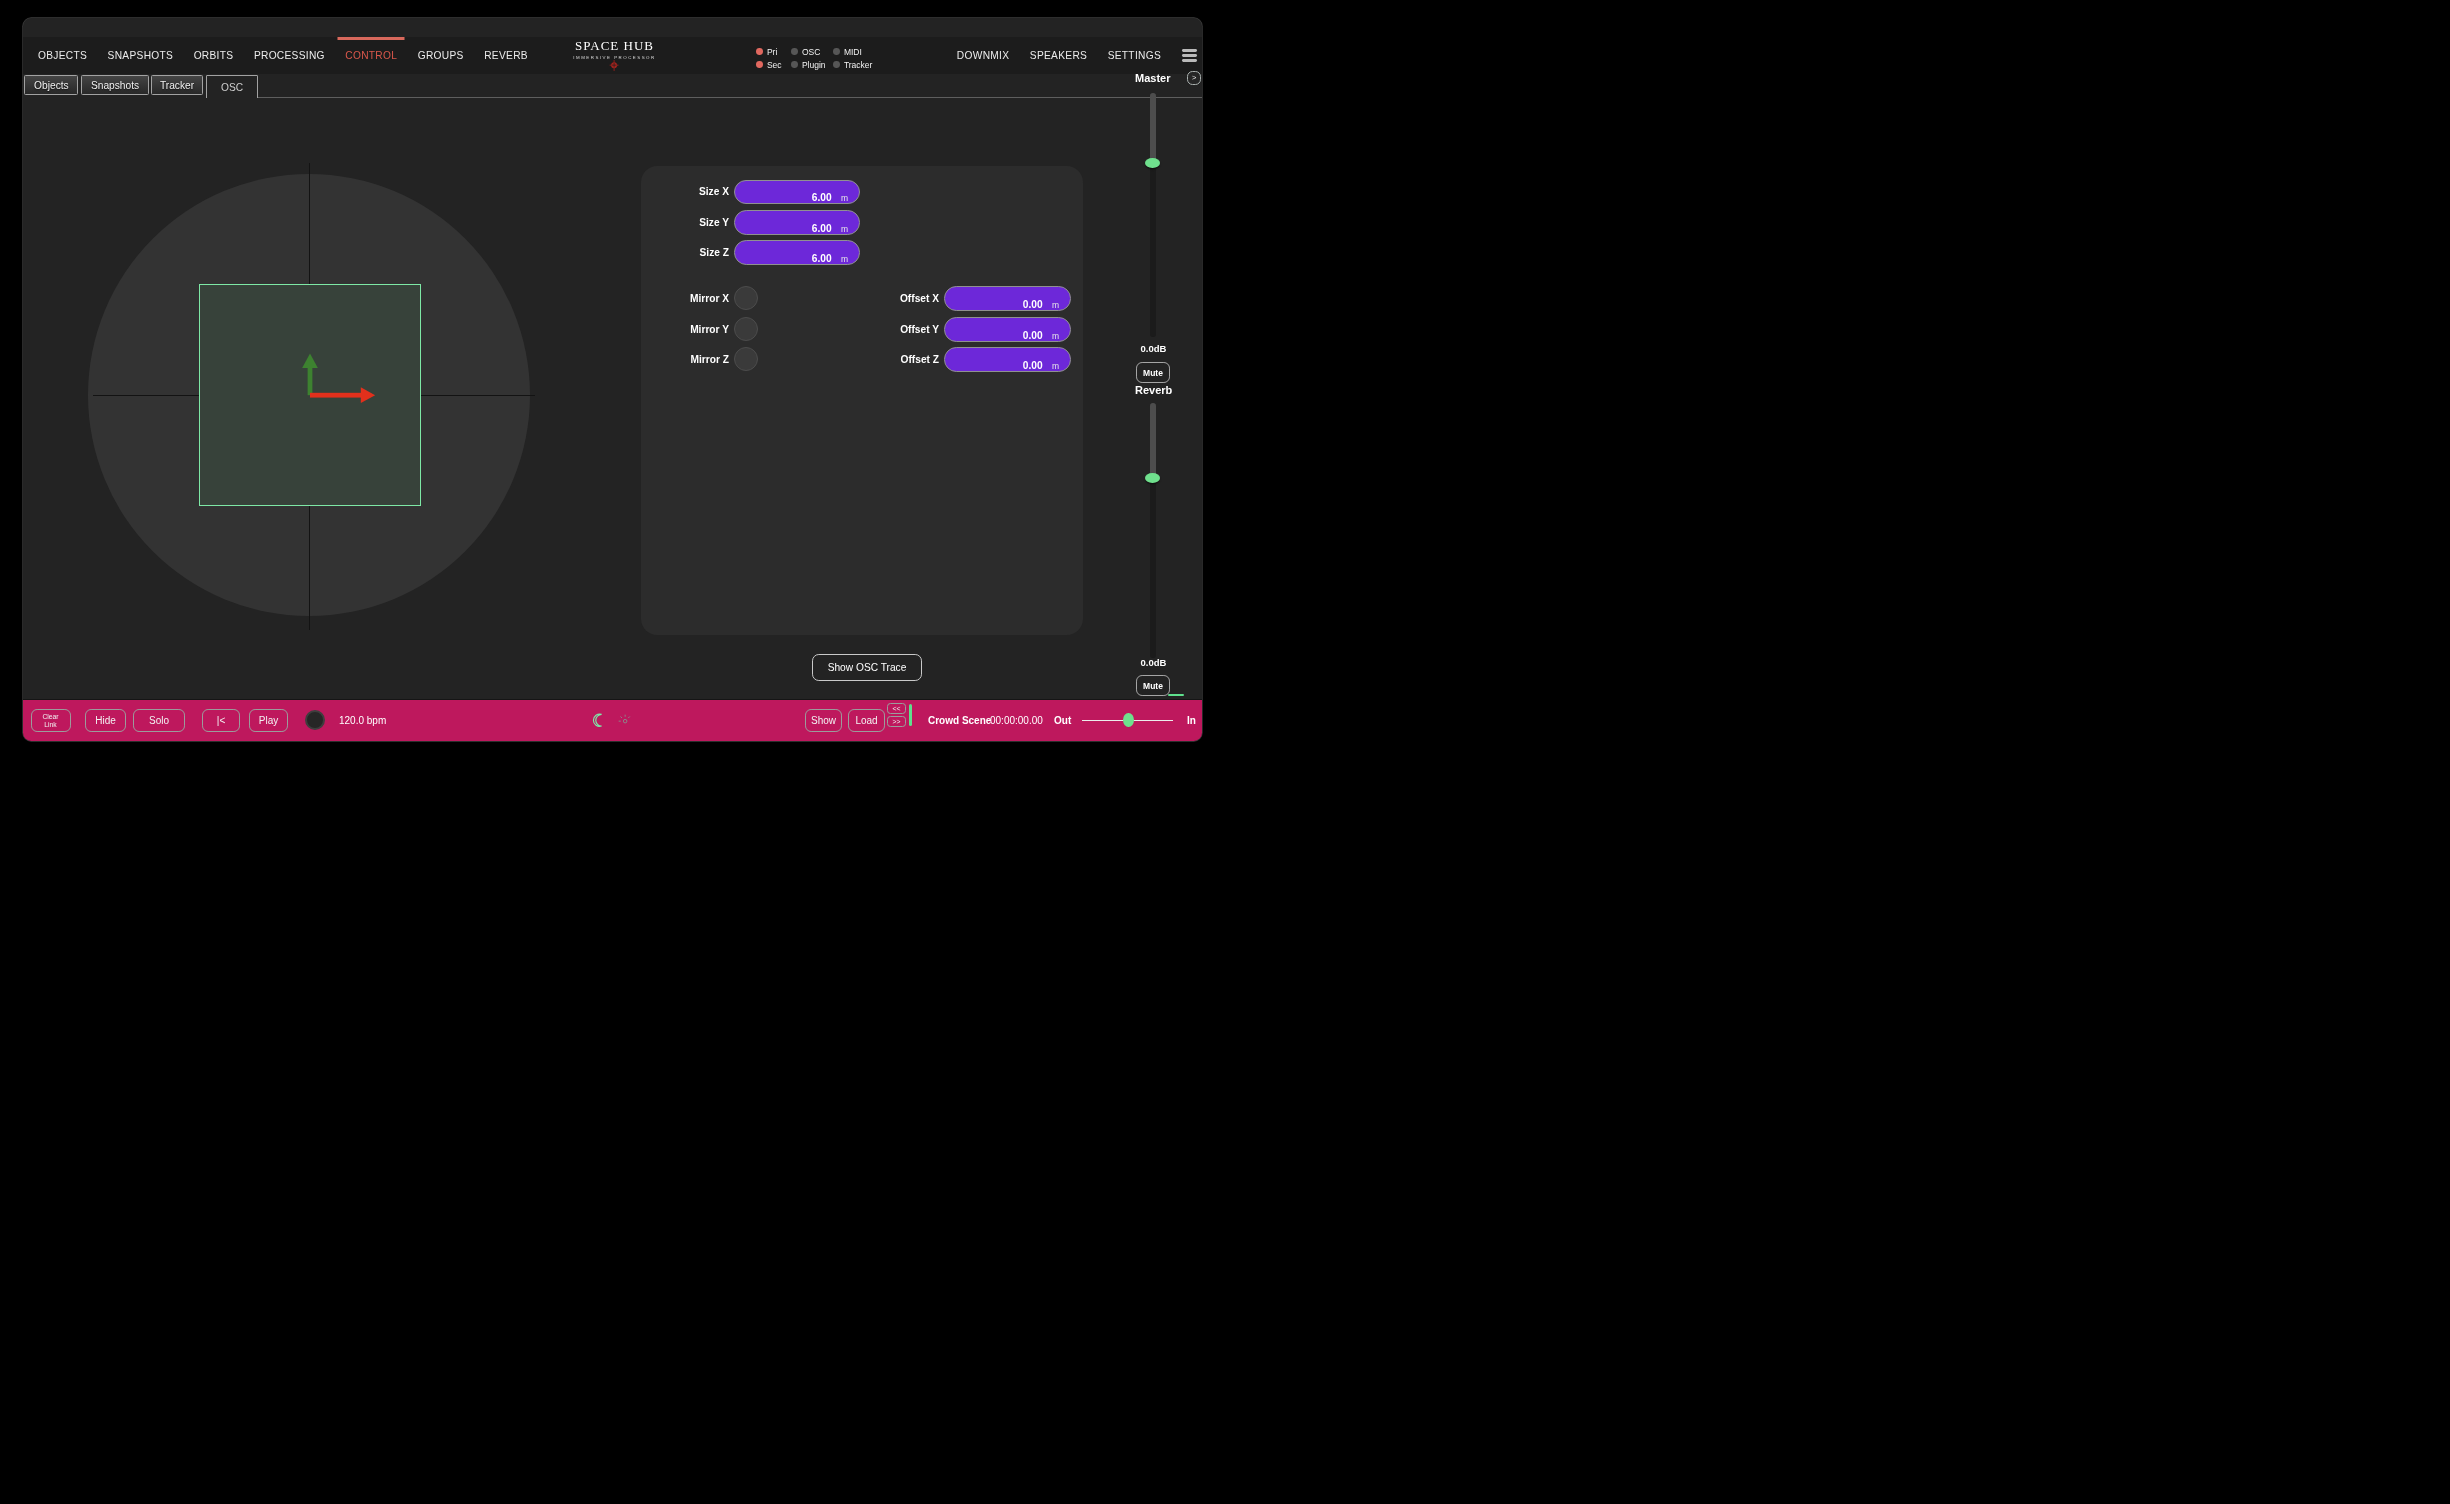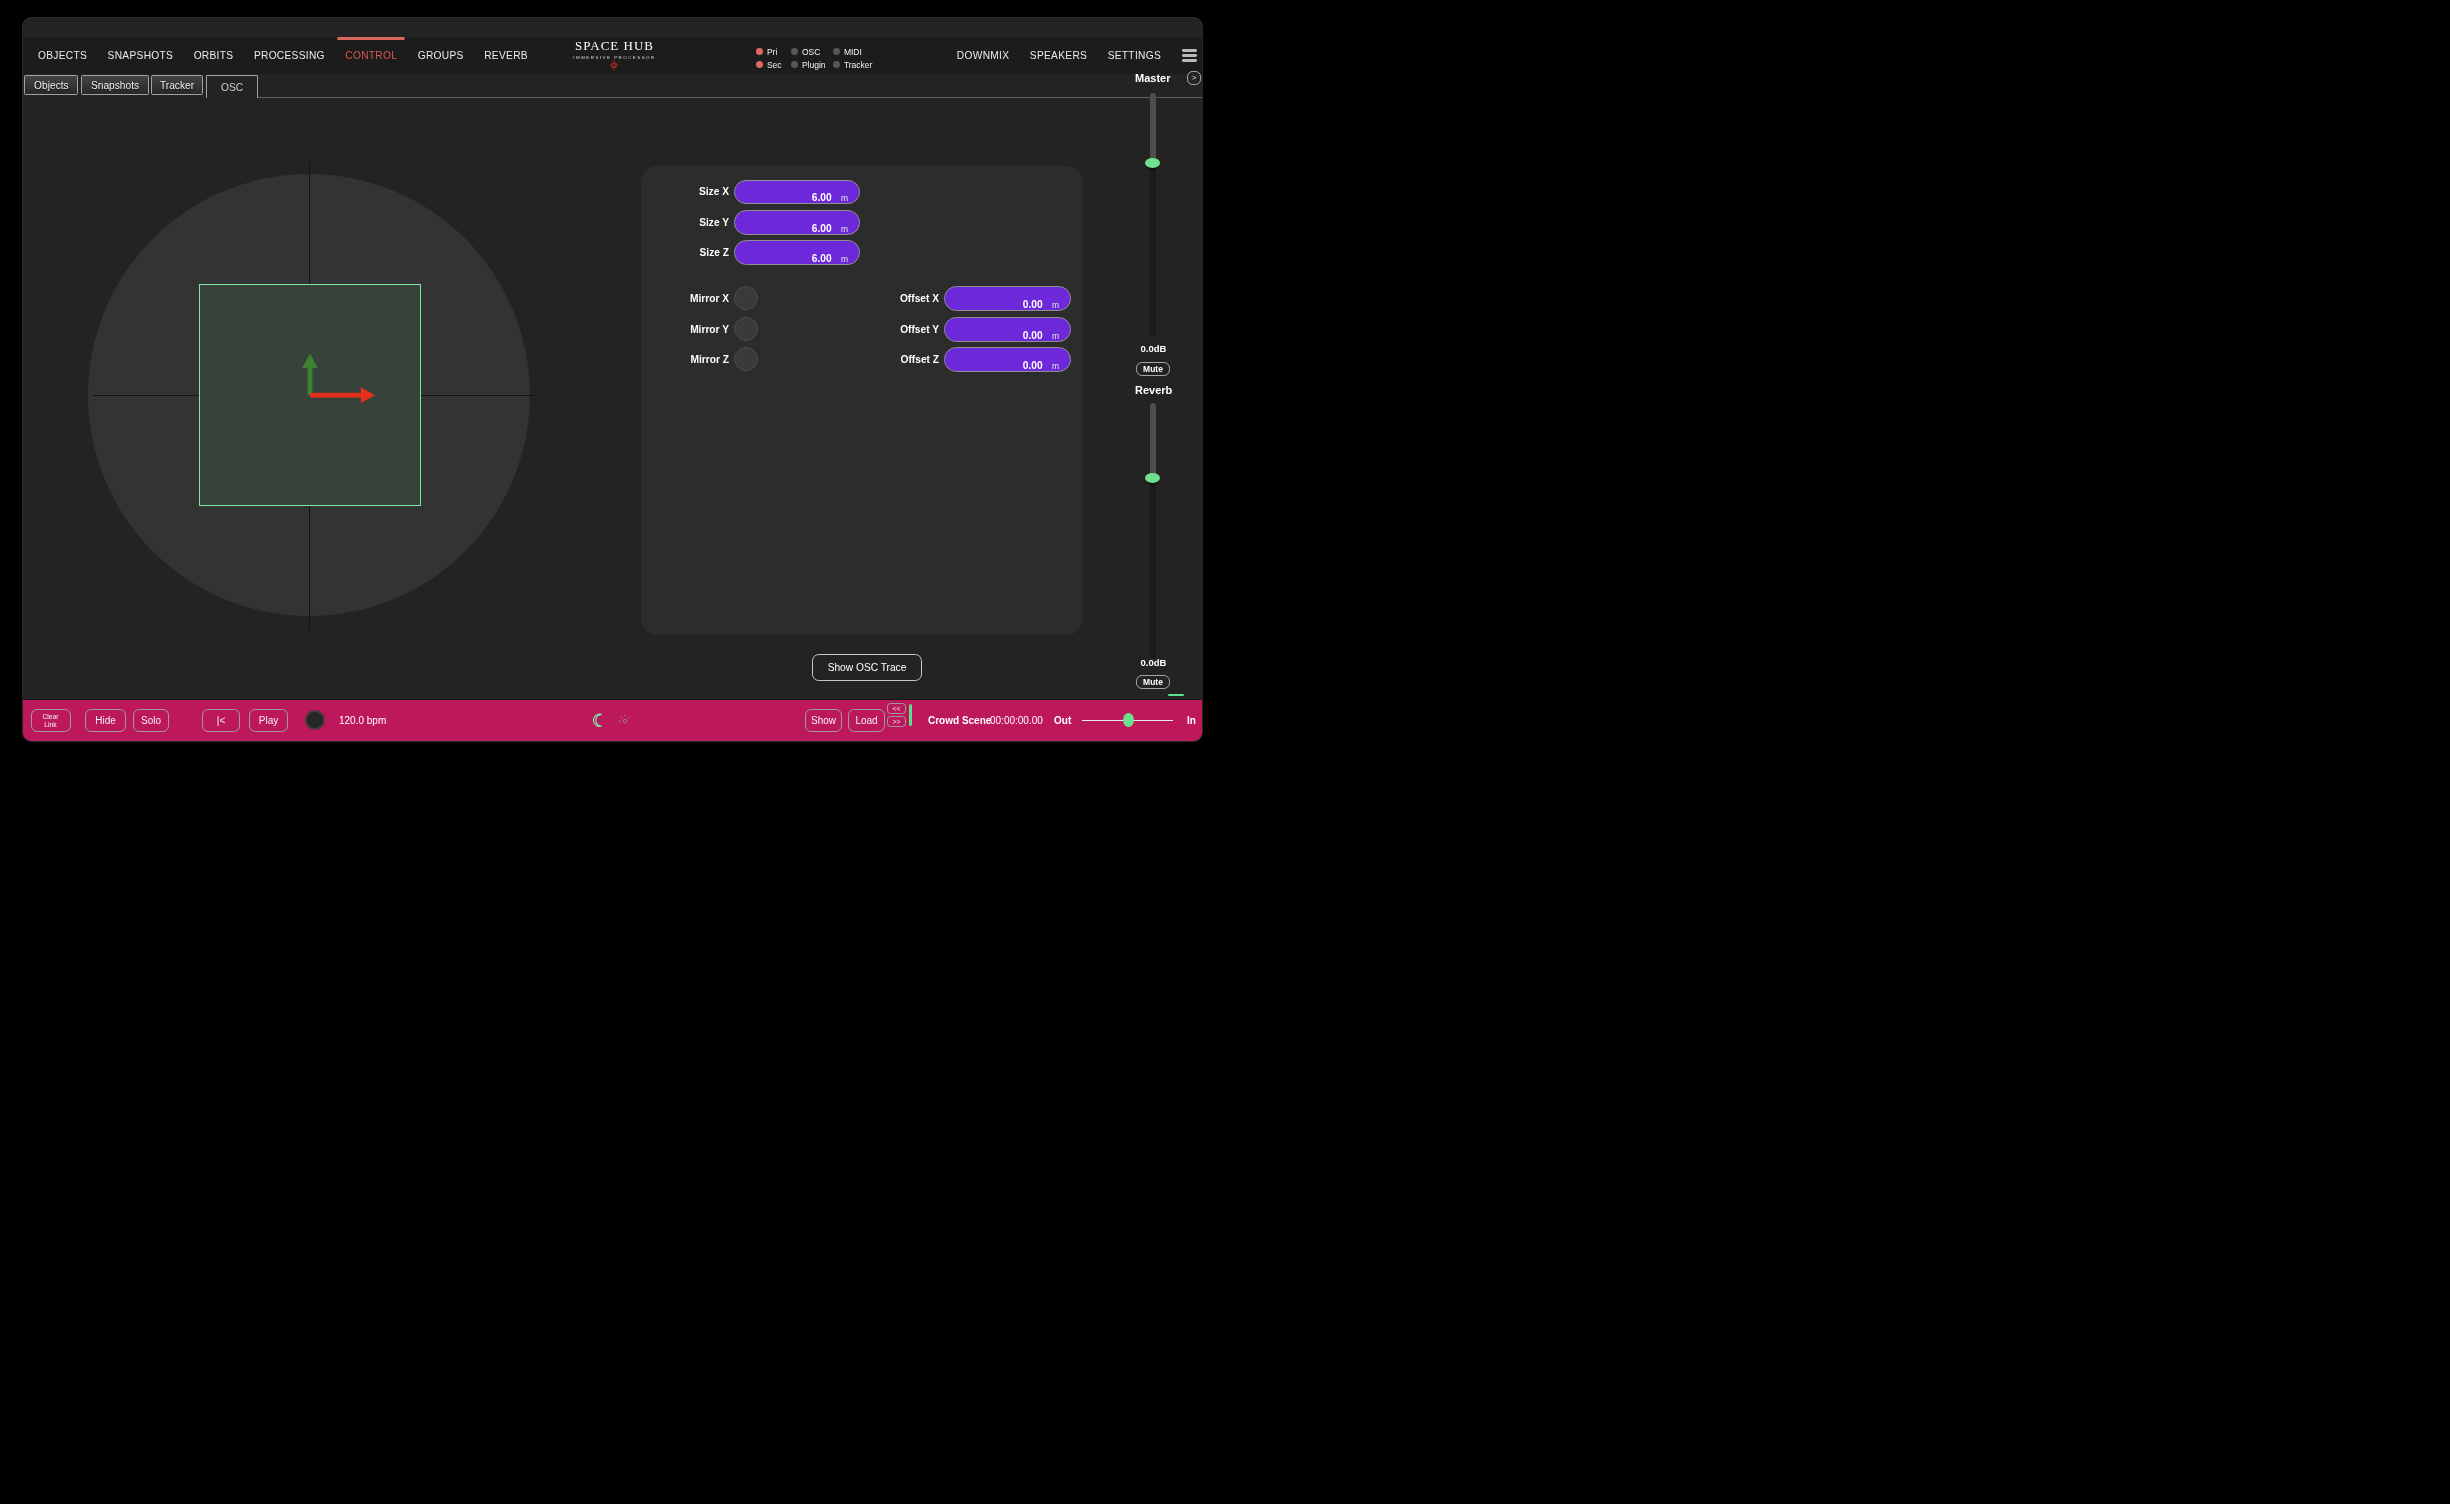--- a/index.html
+++ b/index.html
@@ -70,21 +70,21 @@
   .strip-label{position:absolute;width:41px;text-align:left;font-size:11px;font-weight:bold;color:#fff;}
   .expand-btn{position:absolute;left:1164px;top:53px;width:14.3px;height:13.6px;box-sizing:border-box;
               border:1px solid #a9b0ae;border-radius:5.5px;background:#262626;color:#e8e8e8;font-size:7.5px;
               display:flex;align-items:center;justify-content:center;}
   .fader{position:absolute;width:5.5px;}
   .fader .trk{position:absolute;left:0;top:0;width:5.5px;height:100%;background:#1b1b1b;border-radius:2.7px;}
   .fader .trk-upper{position:absolute;left:0;top:0;width:5.5px;background:#4d4d4d;border-radius:2.7px;}
   .fader .handle{position:absolute;left:-4.8px;width:15px;height:10.2px;border-radius:50%;background:#6fe08d;
                  box-shadow:0 1.4px 1.4px rgba(0,0,0,.45);}
   .db-label{position:absolute;width:41px;text-align:center;font-size:9.5px;font-weight:bold;color:#fff;}
-  .mute-btn{position:absolute;width:34px;height:14px;box-sizing:border-box;border:1px solid #a5a5a5;
+  .mute-btn{position:absolute;width:34px;height:21px;box-sizing:border-box;border:1px solid #a5a5a5;
             border-radius:6.1px;background:transparent;color:#fff;font-size:8.5px;font-weight:bold;
             display:flex;align-items:center;justify-content:center;}
   .rev-dash{position:absolute;left:1145px;top:676px;width:15.7px;height:2px;background:#5fe08d;border-radius:1px;}
   
   .bottombar{position:absolute;left:0;bottom:0;width:100%;height:41px;background:#be185d;border-top:0.7px solid #151515;}
   .bbtn{position:absolute;top:9px;height:23px;box-sizing:border-box;border:1px solid #9c9c9c;border-radius:6.1px;
         background:transparent;color:#f2f2f2;font-size:10px;display:flex;align-items:center;justify-content:center;}
   .bbtn.two-line{flex-direction:column;font-size:6.8px;line-height:7.5px;}
   .knob{position:absolute;left:282px;top:10.2px;width:20px;height:20px;border-radius:50%;background:#262626;
         border:2.4px solid #3e3e3e;box-sizing:border-box;}
@@ -269,21 +269,21 @@
   <div class="db-label" style="left:1110px;top:639px;">0.0dB</div>
   <div class="mute-btn" style="left:1113px;top:657px;">Mute</div>
   <div class="rev-dash"></div>
 
   <div class="bottombar">
     <div class="bbtn two-line" style="left:7.5px;width:40px;">
       <span>Clear</span>
       <span>Link</span>
     </div>
     <div class="bbtn" style="left:62px;width:41px;">Hide</div>
-    <div class="bbtn" style="left:110px;width:36px;">Solo</div>
+    <div class="bbtn" style="left:110px;width:52px;">Solo</div>
     <div class="bbtn" style="left:179px;width:38px;">|&lt;</div>
     <div class="bbtn" style="left:226px;width:39px;">Play</div>
     <div class="knob"></div>
     <div class="btext" style="left:316px;">120.0 bpm</div>
 
     <div class="icon-btn" style="left:568px;top:12.3px;width:16.4px;height:16.4px;">
       <svg width="16.4" height="16.4" viewBox="0 0 24 24">
         <path d="M15.5 3.5 A 9 9 0 1 0 15.5 20.5 A 7.4 7.4 0 1 1 15.5 3.5 Z" fill="none" stroke="#7debaa" stroke-width="1.7"></path>
       </svg>
     </div>

